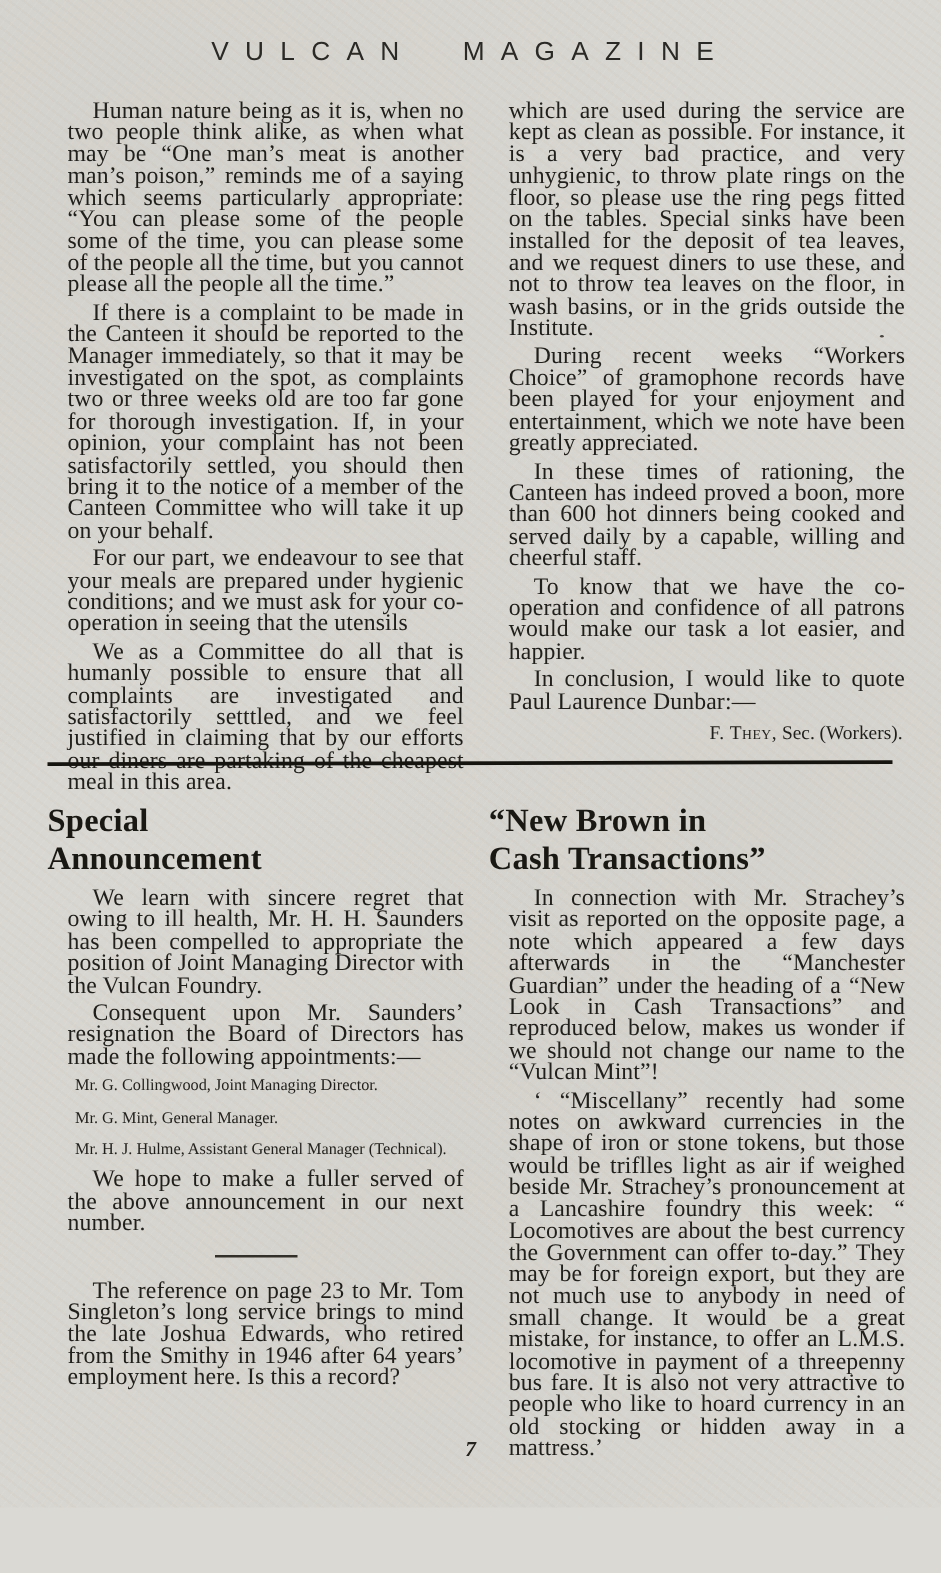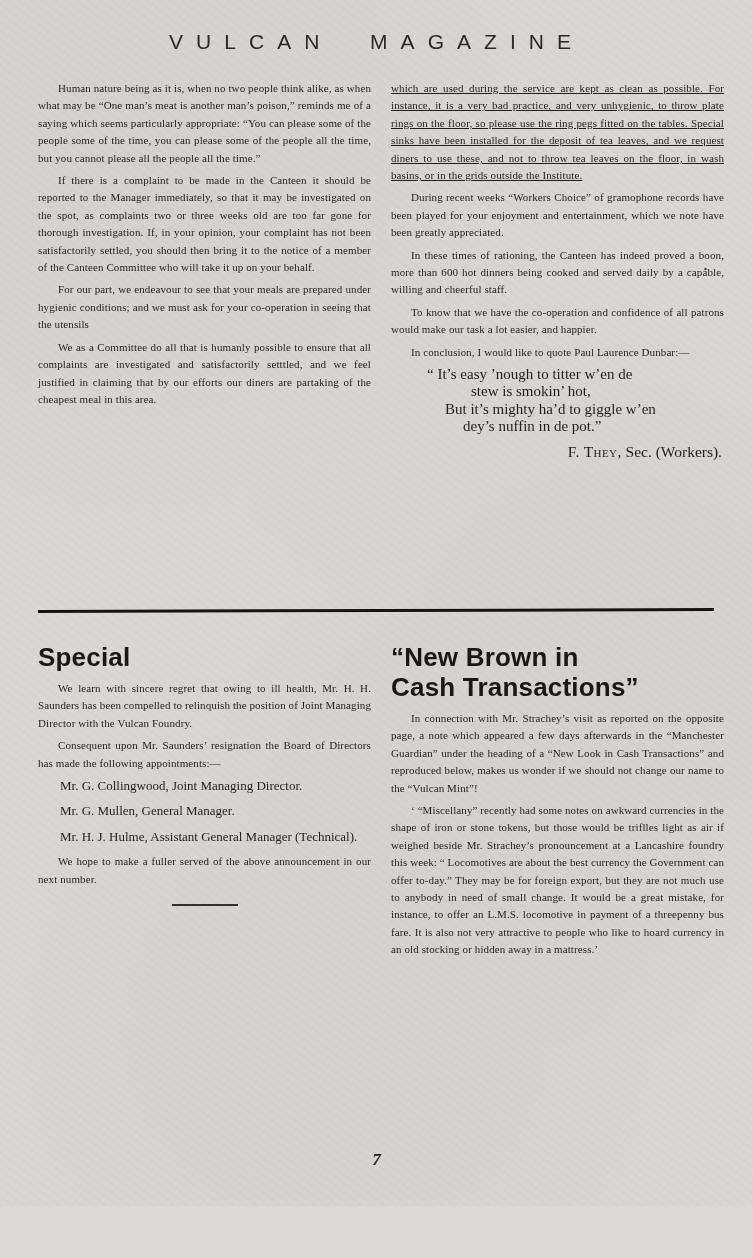--- a/index.html
+++ b/index.html
@@ -25,43 +25,43 @@
     text-align:center;
     font-family:"Liberation Sans", sans-serif;
     font-size:21px;font-weight:500;color:#2b2925;
     letter-spacing:0.62em;word-spacing:0.9em;
   }
   .cols{position:absolute;left:38px;width:686px;display:flex;gap:20px;}
   .cols-top{top:80px;}
   .cols-bottom{top:636px;}
   .col{width:333px;}
   .body-text p{
-    margin:0 0 5px 0;
-    font-size:11px;line-height:17.4px;
+    margin:0 0 5px 16px;
+    font-size:19px;line-height:17.4px;
     text-align:justify;text-justify:inter-word;
     text-indent:20px;
     letter-spacing:0.1px;
   }
-  .body-text p.no-indent{text-indent:0;text-decoration:underline;}
+  .body-text p.no-indent{text-indent:0;}
   .rule-heavy{
     position:absolute;top:609px;left:38px;width:676px;height:3px;
     background:#16140f;border:none;transform:rotate(-0.15deg);
   }
   .quote{margin:4px 0 2px 0;font-size:15px;line-height:17.2px;}
   .quote .ql{white-space:nowrap;}
   .ql-1{padding-left:36px;}
   .ql-2{padding-left:80px;}
   .ql-3{padding-left:54px;}
   .ql-4{padding-left:72px;}
   .signature{
     margin-top:8px;text-align:right;font-size:15.5px;padding-right:2px;
   }
   .signature .sig-name{font-variant:small-caps;letter-spacing:0.4px;}
   .section-title{
-    font-family:Liberation Sans, sans-serif;
+    font-family:Liberation Serif, serif;
     font-weight:bold;font-size:26px;line-height:30px;
     color:#1a1813;letter-spacing:0.2px;
     margin:6px 0 8px 0;
   }
   .appointments{margin:2px 0 4px 0;}
   .appointments .appt{
     font-size:13px;line-height:17.4px;
     text-align:justify;
     margin:0 0 8px 0;
     padding-left:40px;text-indent:-18px;
@@ -93,49 +93,45 @@
       <p>If there is a complaint to be made in the Canteen it should be reported to the Manager immediately, so that it may be investigated on the spot, as complaints two or three weeks old are too far gone for thorough investigation. If, in your opinion, your complaint has not been satisfactorily settled, you should then bring it to the notice of a member of the Canteen Committee who will take it up on your behalf.</p>
       <p>For our part, we endeavour to see that your meals are prepared under hygienic conditions; and we must ask for your co-operation in seeing that the utensils</p>
       <p>We as a Committee do all that is humanly possible to ensure that all complaints are investigated and satisfactorily setttled, and we feel justified in claiming that by our efforts our diners are partaking of the cheapest meal in this area.</p>
     </div>
     <div class="col body-text">
       <p class="no-indent">which are used during the service are kept as clean as possible. For instance, it is a very bad practice, and very unhygienic, to throw plate rings on the floor, so please use the ring pegs fitted on the tables. Special sinks have been installed for the deposit of tea leaves, and we request diners to use these, and not to throw tea leaves on the floor, in wash basins, or in the grids outside the Institute.</p>
       <p>During recent weeks “Workers Choice” of gramophone records have been played for your enjoyment and entertainment, which we note have been greatly appreciated.</p>
       <p>In these times of rationing, the Canteen has indeed proved a boon, more than 600 hot dinners being cooked and served daily by a capable, willing and cheerful staff.</p>
       <p>To know that we have the co-operation and confidence of all patrons would make our task a lot easier, and happier.</p>
       <p>In conclusion, I would like to quote Paul Laurence Dunbar:—</p>
-      <div class="quote">
-        <div class="ql ql-1">“ It’s easy ’nough to titter w’en de</div>
-        <div class="ql ql-2">stew is smokin’ hot,</div>
-        <div class="ql ql-3">But it’s mighty ha’d to giggle w’en</div>
-        <div class="ql ql-4">dey’s nuffin in de pot.”</div>
-      </div>
       <div class="signature">
         <span class="sig-name">F. They,</span><span> Sec. (Workers).</span>
       </div>
     </div>
   </div>
 
   <div class="rule-heavy"></div>
 
   <div class="cols cols-bottom">
 
     <div class="col body-text">
       <div class="section-title">
         <div>Special</div>
+        <div>Announcement</div>
       </div>
-      <p>We learn with sincere regret that owing to ill health, Mr. H. H. Saunders has been compelled to relinquish the position of Joint Managing Director with the Vulcan Foundry.</p>
+      <p>We learn with sincere regret that owing to ill health, Mr. H. H. Saunders has been compelled to appropriate the position of Joint Managing Director with the Vulcan Foundry.</p>
       <p>Consequent upon Mr. Saunders’ resignation the Board of Directors has made the following appointments:—</p>
       <div class="appointments">
         <div class="appt">Mr. G. Collingwood, Joint Managing Director.</div>
-        <div class="appt">Mr. G. Mullen, General Manager.</div>
+        <div class="appt">Mr. G. Mint, General Manager.</div>
         <div class="appt">Mr. H. J. Hulme, Assistant General Manager (Technical).</div>
       </div>
       <p>We hope to make a fuller served of the above announcement in our next number.</p>
       <div class="sub-divider"></div>
+      <p>The reference on page 23 to Mr. Tom Singleton’s long service brings to mind the late Joshua Edwards, who retired from the Smithy in 1946 after 64 years’ employment here. Is this a record?</p>
     </div>
 
     <div class="col body-text">
       <div class="section-title">
         <div>“New Brown in</div>
         <div>Cash Transactions”</div>
       </div>
       <p>In connection with Mr. Strachey’s visit as reported on the opposite page, a note which appeared a few days afterwards in the “Manchester Guardian” under the heading of a “New Look in Cash Transactions” and reproduced below, makes us wonder if we should not change our name to the “Vulcan Mint”!</p>
       <p>‘ “Miscellany” recently had some notes on awkward currencies in the shape of iron or stone tokens, but those would be triflles light as air if weighed beside Mr. Strachey’s pronouncement at a Lancashire foundry this week: “ Locomotives are about the best currency the Government can offer to-day.” They may be for foreign export, but they are not much use to anybody in need of small change. It would be a great mistake, for instance, to offer an L.M.S. locomotive in payment of a threepenny bus fare. It is also not very attractive to people who like to hoard currency in an old stocking or hidden away in a mattress.’</p>
     </div>

